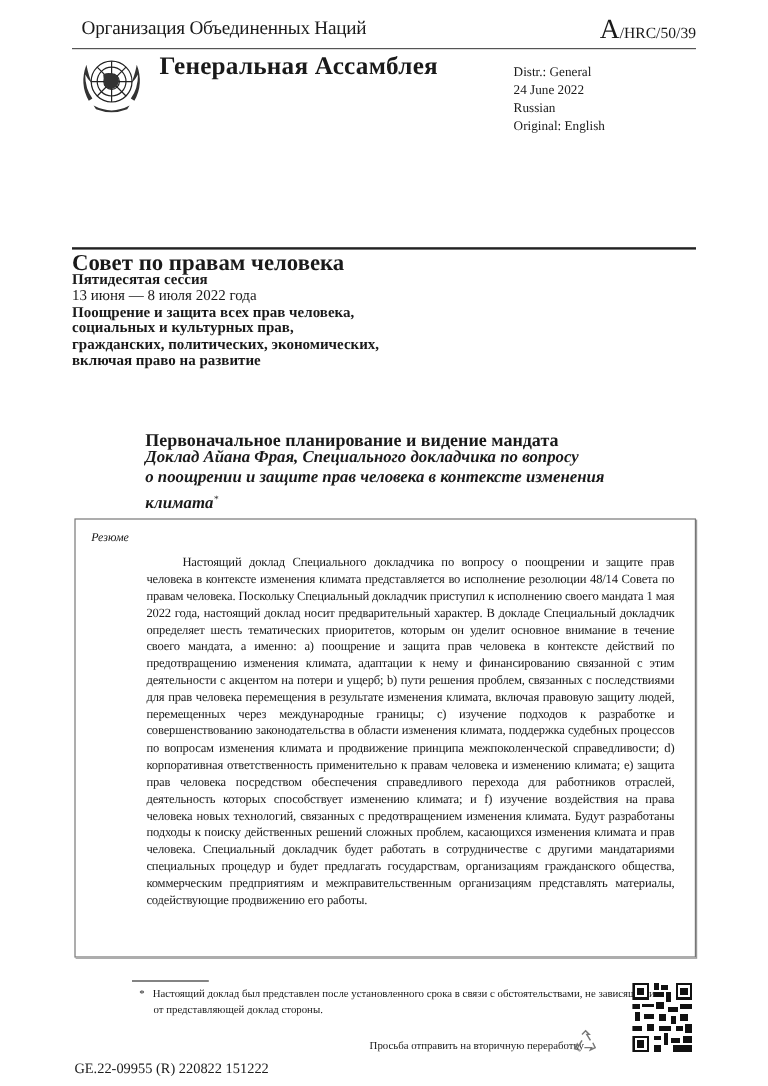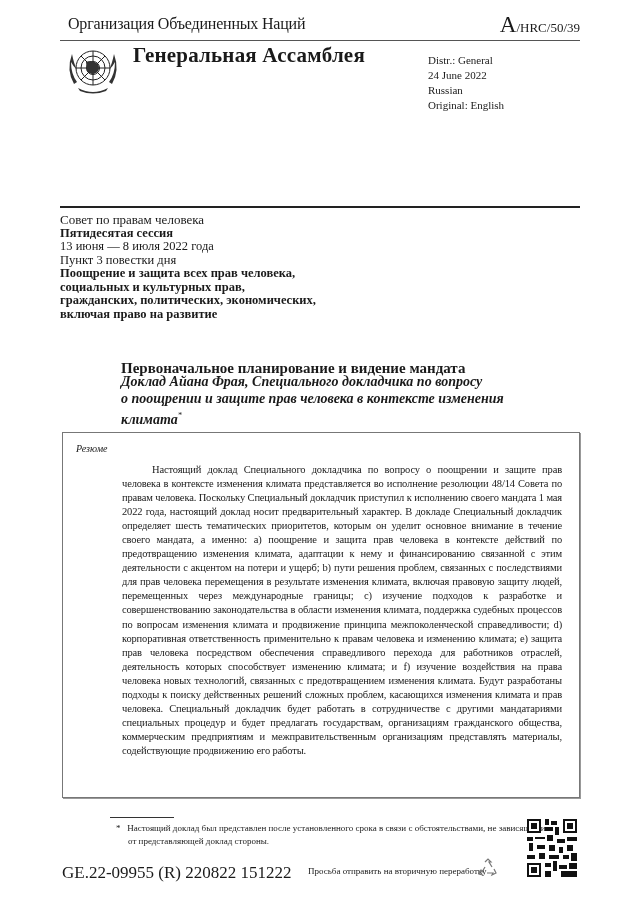--- a/index.html
+++ b/index.html
@@ -7,31 +7,31 @@
   .abs{position:absolute;}
   #org{left:68px;top:15px;font-size:16px;letter-spacing:-0.2px;}
   #symbol{right:60px;top:12px;font-size:13px;}
   #symbol .big{font-size:23px;}
   #rule1{left:60px;top:40px;width:520px;height:1px;background:#555;}
   #emblem{left:64px;top:44px;width:58px;height:52px;}
   #assembly{left:133px;top:43px;font-size:21px;font-weight:bold;letter-spacing:0.2px;}
   #distr{left:428px;top:53px;font-size:11px;line-height:15px;}
   #rule2{left:60px;top:206px;width:520px;height:2px;background:#222;}
   #council{left:60px;top:213px;font-size:12.5px;line-height:13.5px;}
-  #council .t1{font-weight:normal;font-size:13px;}
+  #council .t1{font-weight:bold;font-size:19px;}
   #council .b{font-weight:bold;}
   #title{left:121px;top:360px;font-size:15px;font-weight:bold;}
   #subtitle{left:121px;top:373px;font-size:14px;font-weight:bold;line-height:17px;font-style:italic;}
   #subtitle sup{font-weight:normal;font-size:8px;}
   #box{left:62px;top:432px;width:516px;height:364px;border:1px solid #777;box-shadow:1px 1px 0 #999;}
   #summary-h{left:76px;top:443px;font-size:10px;font-style:italic;}
   #summary{left:122px;top:463px;width:440px;font-size:10.5px;line-height:14.05px;text-align:justify;text-indent:30px;letter-spacing:-0.15px;}
   #fnrule{left:110px;top:817px;width:64px;height:1px;background:#333;}
   #footnote{left:110px;top:822px;width:420px;font-size:9px;line-height:13px;padding-left:18px;text-indent:-12px;}
-  #gecode{left:62px;top:863px;font-size:17px;}
+  #gecode{left:62px;top:883px;font-size:12px;}
   #recycle-text{left:308px;top:866px;font-size:9px;}
   #recycle-icon{left:477px;top:857px;width:22px;height:22px;}
   #qr{left:527px;top:819px;width:50px;height:58px;}
 </style>
 </head>
 <body>
 
 <div class="abs" id="org">Организация Объединенных Наций</div>
 <div class="abs" id="symbol"><span class="big">A</span><span>/HRC/50/39</span></div>
 <div class="abs" id="rule1"></div>
@@ -61,21 +61,20 @@
   <div>Russian</div>
   <div>Original: English</div>
 </div>
 
 <div class="abs" id="rule2"></div>
 
 <div class="abs" id="council">
   <div class="t1">Совет по правам человека</div>
   <div class="b">Пятидесятая сессия</div>
   <div>13 июня — 8 июля 2022 года</div>
-  <div>Пункт 3 повестки дня</div>
   <div class="b">Поощрение и защита всех прав человека,</div>
   <div class="b">социальных и культурных прав,</div>
   <div class="b">гражданских, политических, экономических,</div>
   <div class="b">включая право на развитие</div>
 </div>
 
 <div class="abs" id="title">Первоначальное планирование и видение мандата</div>
 <div class="abs" id="subtitle">
   <div>Доклад Айана Фрая, Специального докладчика по вопросу</div>
   <div>о поощрении и защите прав человека в контексте изменения</div>

